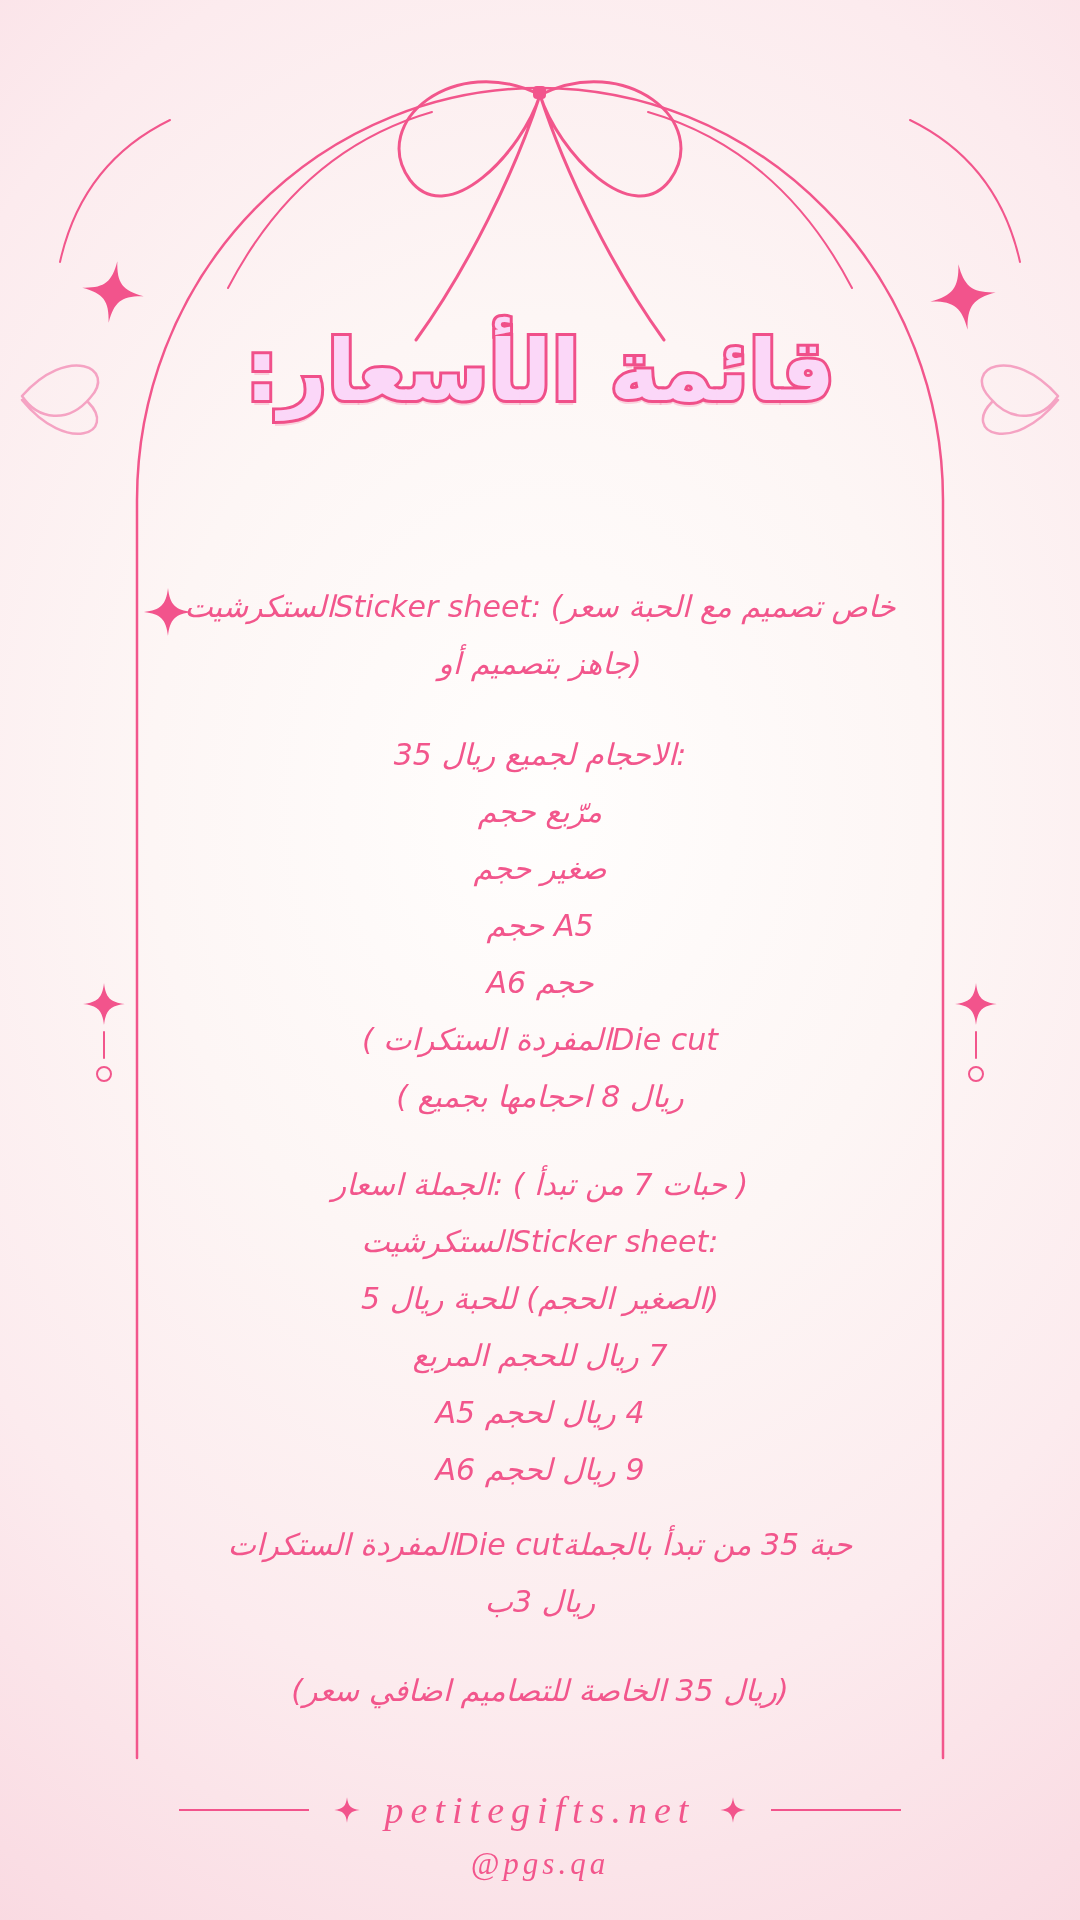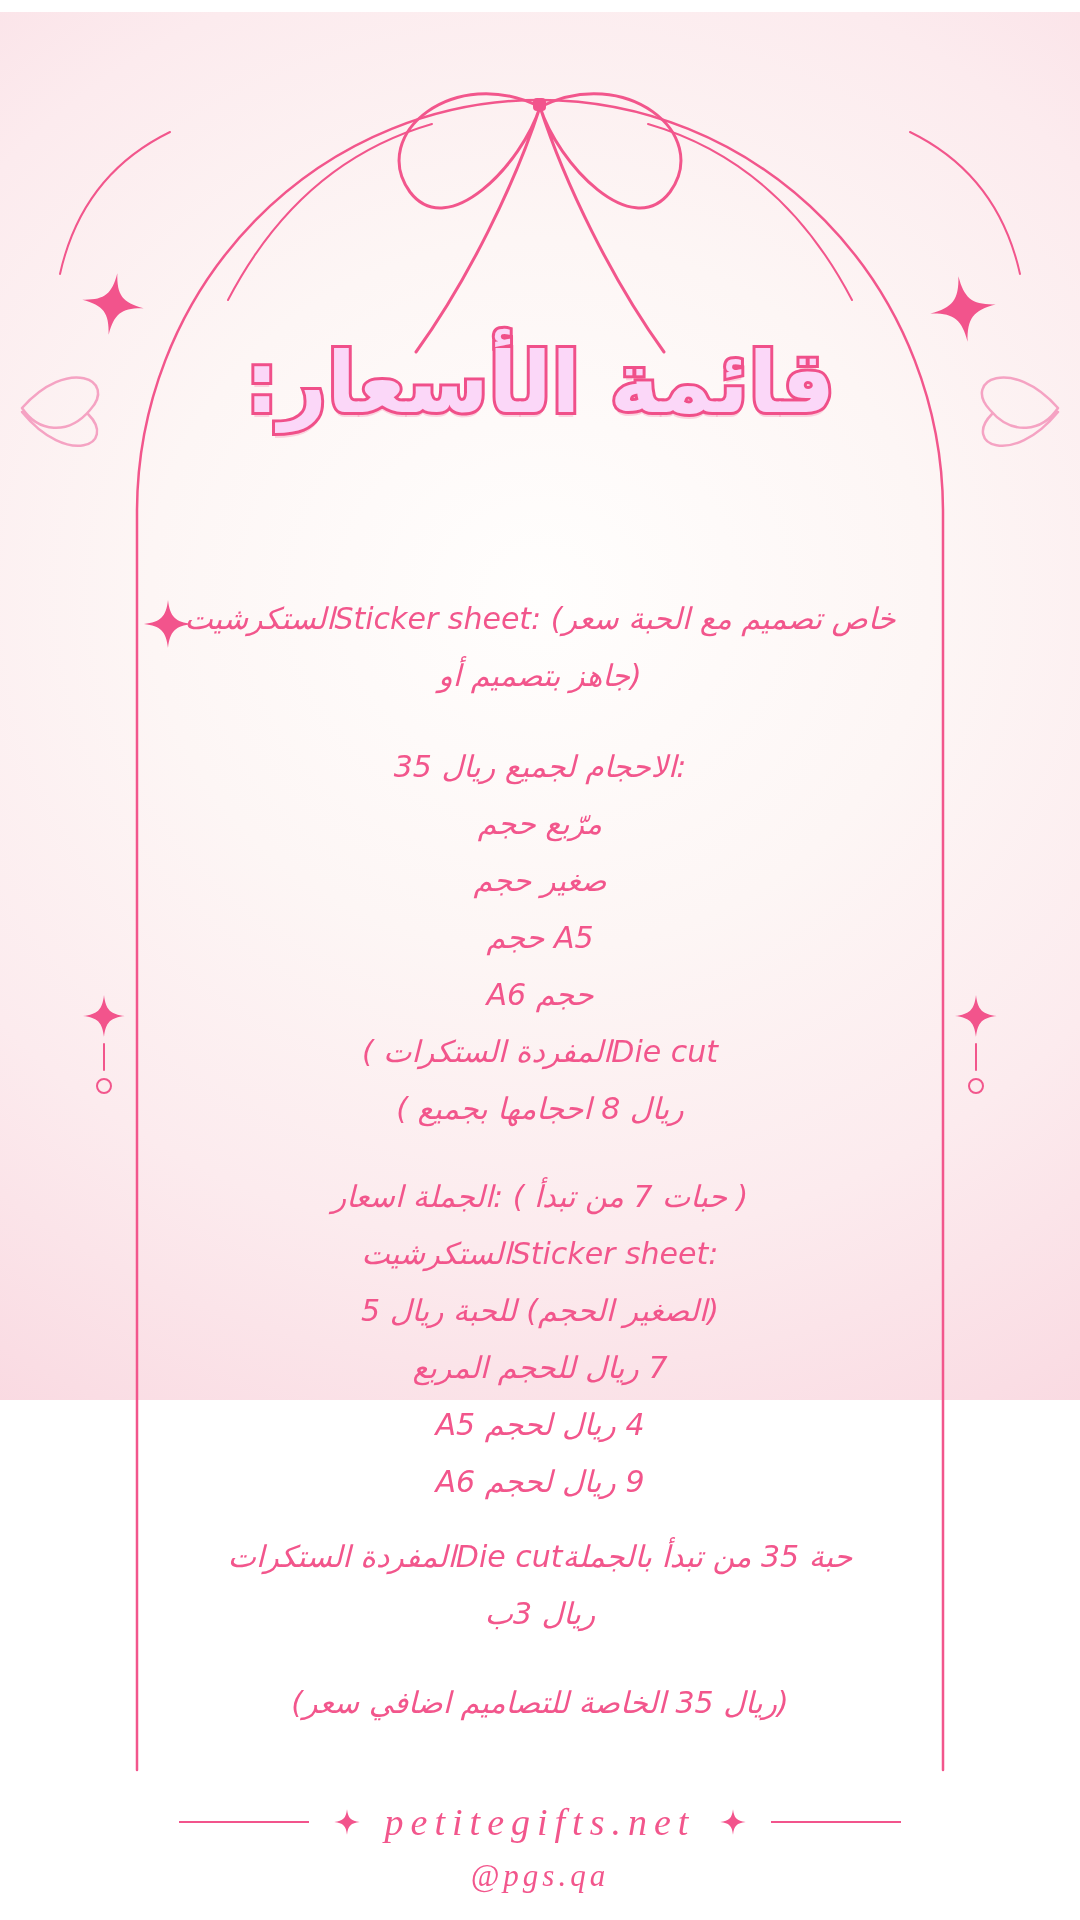--- a/index.html
+++ b/index.html
@@ -1,20 +1,20 @@
 <!DOCTYPE html>
 <html><head>
 <meta charset="utf-8">
 <style>
   html,body{margin:0;padding:0;}
   body{width:1080px;height:1920px;overflow:hidden;
        font-family:"DejaVu Sans",sans-serif;}
-  .poster{position:relative;width:1080px;height:1388px;
+  .poster{position:relative;width:1080px;height:1920px;
     background:radial-gradient(120% 85% at 50% 42%,
-      #fffefd 0%, #fdf6f5 30%, #fcebee 55%, #fadde4 76%, #f7ccd7 100%);margin-top:12px;}
+      #fffefd 0%, #fdf6f5 30%, #fcebee 55%, #fadde4 76%, #f7ccd7 100%);}
   svg.decor{position:absolute;left:0;top:0;}
 
   .title{position:absolute;left:140px;right:140px;top:322px;
     text-align:center;direction:rtl;
     font-weight:bold;font-size:84px;letter-spacing:2px;
     color:#fbd7f8;-webkit-text-stroke:6px #f0508a;paint-order:stroke fill;
     text-shadow:0 5px 0 rgba(240,80,138,.22);}
 
   .lines{position:absolute;left:140px;right:140px;text-align:center;
     direction:ltr;color:#f2568c;font-style:italic;font-size:30px;

